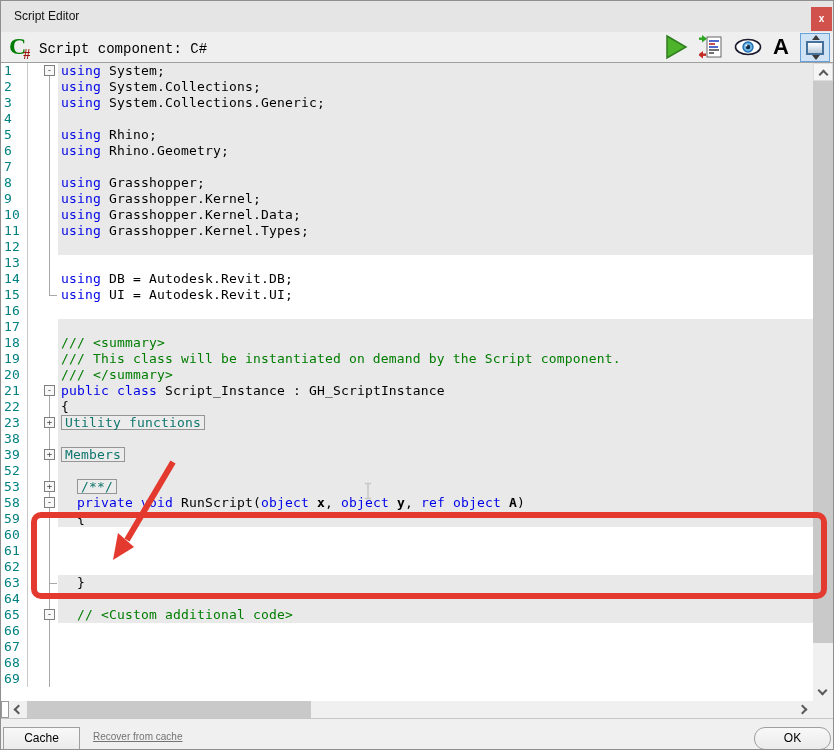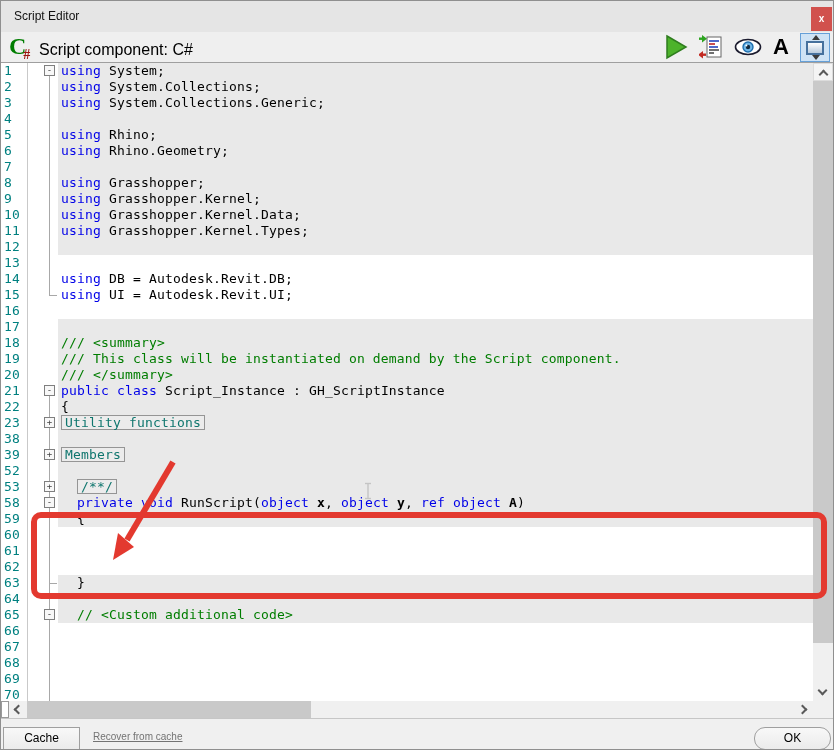--- a/index.html
+++ b/index.html
@@ -12,21 +12,21 @@
   .titlebar { position:relative; height:31px; background:#e5e5e5; }
   .title-text { position:absolute; left:13px; top:8px; font-size:12px; color:#111; }
   .close-btn { position:absolute; right:1px; top:6px; width:21px; height:24px; background:#d1514d; color:#fff;
                font-size:10px; font-weight:bold; text-align:center; line-height:24px; cursor:default; }
 
   
   .toolbar { position:relative; height:31px; background:#efefef; border-bottom:1px solid #9f9f9f; }
   .cs-logo { position:absolute; left:8px; top:1px; width:28px; height:28px; color:#9d1410; }
   .cs-logo .c { font-family:"Liberation Serif", serif; font-weight:bold; font-size:24px; line-height:26px; }
   .cs-logo .h { font-family:"Liberation Serif", serif; font-weight:bold; font-size:14px; position:relative; top:5px; left:-3px; }
-  .comp-label { position:absolute; left:38px; top:9px; font-size:16px; color:#000; }
+  .comp-label { position:absolute; left:38px; top:9px; font-size:14px; color:#000;font-family:Liberation Mono, monospace; }
   .tool-icons { position:absolute; right:3px; top:0; height:30px; display:flex; align-items:center; gap:11px; }
   .tbtn { display:flex; align-items:center; justify-content:center; cursor:default; }
   .font-a { font-size:22px; font-weight:bold; color:#000; line-height:22px; }
   .fit-btn { width:30px; height:29px; background:#cfe3f5; border:1px solid #66a0d8; position:relative; }
   .fit-screen { position:absolute; left:5px; top:7px; width:18px; height:14px; background:linear-gradient(#ffffff,#b9cbdd); border:2px solid #46719d; }
   .fit-tri-up { position:absolute; left:11px; top:1px; width:0; height:0; border-left:4px solid transparent; border-right:4px solid transparent; border-bottom:5px solid #3a3a3a; }
   .fit-tri-dn { position:absolute; left:11px; bottom:1px; width:0; height:0; border-left:4px solid transparent; border-right:4px solid transparent; border-top:5px solid #3a3a3a; }
 
   
   .editor { position:absolute; left:0; top:62px; width:832px; height:655px; background:#fff; }
@@ -407,27 +407,20 @@
           </div>
           <pre class="code w"></pre>
         </div>
         <div class="row">
           <div class="num">69</div>
           <div class="fold">
             <div class="vl"></div>
           </div>
           <pre class="code w"></pre>
         </div>
-        <div class="row">
-          <div class="num">70</div>
-          <div class="fold">
-            <div class="vl"></div>
-          </div>
-          <pre class="code w"></pre>
-        </div>
       </div>
 
     <div class="vscroll">
       <div class="vs-up">
           <span class="chev up"></span>
         </div>
       <div class="vs-thumb"></div>
       <div class="vs-down">
           <span class="chev down"></span>
         </div>

